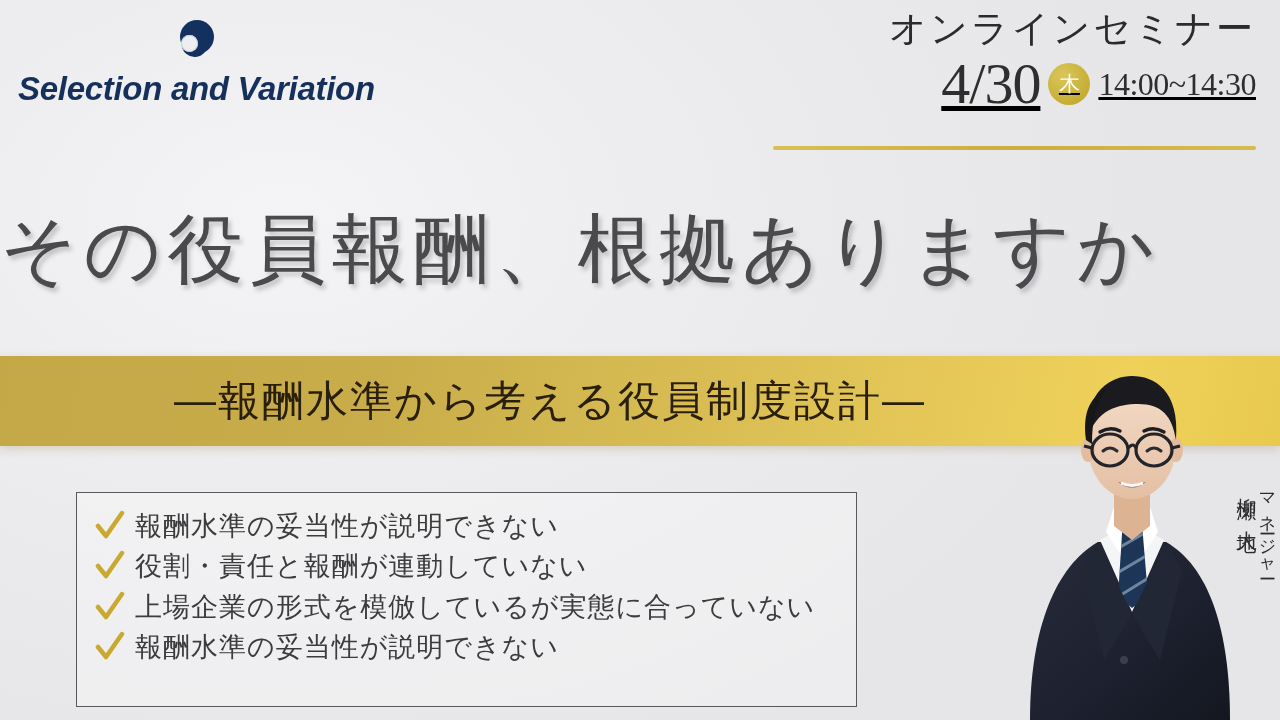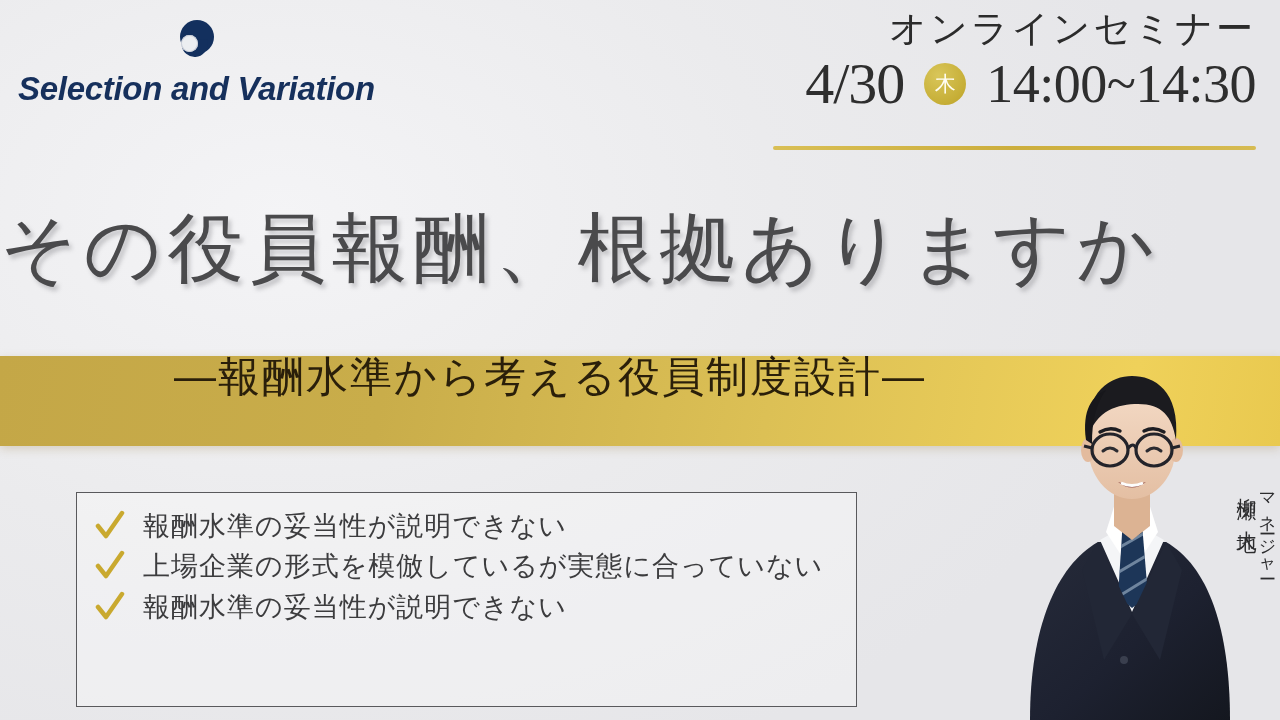--- a/index.html
+++ b/index.html
@@ -32,69 +32,69 @@
     font-family:"Liberation Sans","DejaVu Sans",sans-serif;
     font-weight:bold;font-style:italic;font-size:33px;letter-spacing:-0.3px;
     color:#16305c;white-space:nowrap;line-height:1;
   }
   #date-block{position:absolute;right:24px;top:8px;width:500px;text-align:right;}
   #seminar-kind{
     font-size:37px;color:#2b2b2b;letter-spacing:3px;line-height:1.15;
     font-family:Liberation Serif, serif;
   }
   #date-row{
-    display:flex;align-items:center;justify-content:flex-end;gap:20px;
-    margin-top:2px;height:62px;
+    display:flex;align-items:center;justify-content:flex-end;gap:8px;
+    margin-top:2px;height:62px;text-decoration:underline;
   }
   #date-main{
     font-size:58px;color:#2e2e2e;line-height:1;letter-spacing:-1px;
     font-family:"Liberation Serif","DejaVu Serif",serif;
   }
   #weekday-badge{
     width:42px;height:42px;border-radius:50%;
     background:radial-gradient(circle at 35% 30%,#d9c65a 0%,#c6ae36 70%,#b99f2c 100%);
     color:#fffdf2;font-size:21px;line-height:42px;text-align:center;
     font-family:"DejaVu Serif","Liberation Serif",serif;flex:0 0 auto;
   }
   #time-main{
-    font-size:54px;color:#2e2e2e;line-height:1;letter-spacing:-0.5px;
+    font-size:32px;color:#2e2e2e;line-height:1;letter-spacing:-0.5px;
     font-family:"Liberation Serif","DejaVu Serif",serif;
     text-align:center;
   }
   #date-underline{
     position:absolute;right:24px;top:146px;width:483px;height:4px;border-radius:2px;
     background:linear-gradient(90deg,#d9bf55 0%,#ccae3d 50%,#d6bb52 100%);
   }
   
   #headline{
     position:absolute;left:0;top:206px;width:1156px;text-align:center;
     font-size:76px;color:#4a4a4c;letter-spacing:6px;line-height:1.12;
-    font-family:Liberation Serif, serif;
+    font-family:Liberation Sans, sans-serif;
     text-shadow:3px 4px 4px rgba(120,120,125,.38);
     white-space:nowrap;
   }
   
   #gold-band{
     position:absolute;left:0;top:356px;width:1280px;height:90px;
     background:linear-gradient(100deg,#c4a747 0%,#c9ad4a 30%,#dcc055 60%,#efd15a 88%,#e9c94f 100%);
     box-shadow:0 3px 9px rgba(150,120,60,.25);
-    display:flex;justify-content:center;
+    display:flex;align-items:center;justify-content:center;
   }
   #subtitle{
     font-size:42px;color:#2a1f0a;letter-spacing:2px;line-height:1;
     font-family:"DejaVu Serif","Liberation Serif",serif;
     white-space:nowrap;padding-right:180px;
   }
   
   #bullet-box{
     position:absolute;left:76px;top:492px;width:781px;height:215px;
     border:1.5px solid #59595c;background:rgba(255,255,255,.30);
     box-sizing:border-box;padding:14px 0 0 18px;
   }
-  .bullet-row{display:flex;align-items:flex-start;gap:18px;margin-bottom:2px;}
+  .bullet-row{display:flex;align-items:flex-start;gap:10px;margin-bottom:2px;}
   .check{
     flex:0 0 auto;width:30px;height:34px;position:relative;top:2px;
   }
   .check svg{display:block;}
   .bullet-text{
     font-size:27px;color:#3c3c3e;line-height:1.42;letter-spacing:1px;
     font-family:"DejaVu Serif","Liberation Serif",serif;white-space:nowrap;
   }
   .bullet-sub{padding-left:22px;}
   
@@ -147,20 +147,28 @@
       <span class="check">
         <svg width="30" height="34" viewBox="0 0 30 34">
             <path d="M3 17 L11 27 L27 4" fill="none" stroke="#c9a92f" stroke-width="4.5" stroke-linecap="round" stroke-linejoin="round"></path>
           </svg>
       </span>
       <span>
         <span class="bullet-text" style="display:block">報酬水準の妥当性が説明できない</span>
       </span>
     </div>
 
+    <div class="bullet-row">
+      <span class="check">
+        <svg width="30" height="34" viewBox="0 0 30 34">
+            <path d="M3 17 L11 27 L27 4" fill="none" stroke="#c9a92f" stroke-width="4.5" stroke-linecap="round" stroke-linejoin="round"></path>
+          </svg>
+      </span>
+      <span class="bullet-text">役割・責任と報酬が連動していない</span>
+    </div>
 
     <div class="bullet-row">
       <span class="check">
         <svg width="30" height="34" viewBox="0 0 30 34">
             <path d="M3 17 L11 27 L27 4" fill="none" stroke="#c9a92f" stroke-width="4.5" stroke-linecap="round" stroke-linejoin="round"></path>
           </svg>
       </span>
       <span class="bullet-text">上場企業の形式を模倣しているが実態に合っていない</span>
     </div>
 

